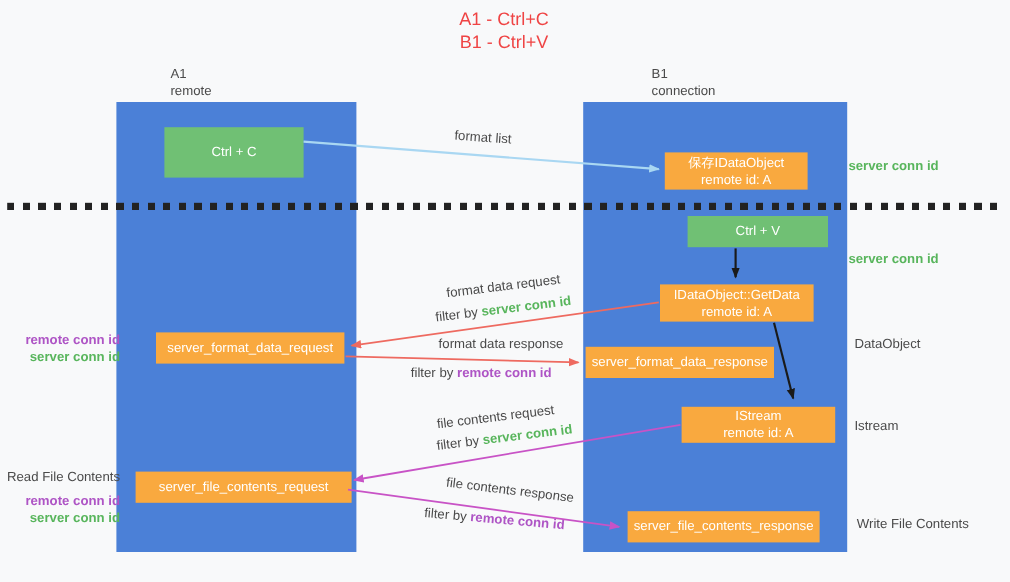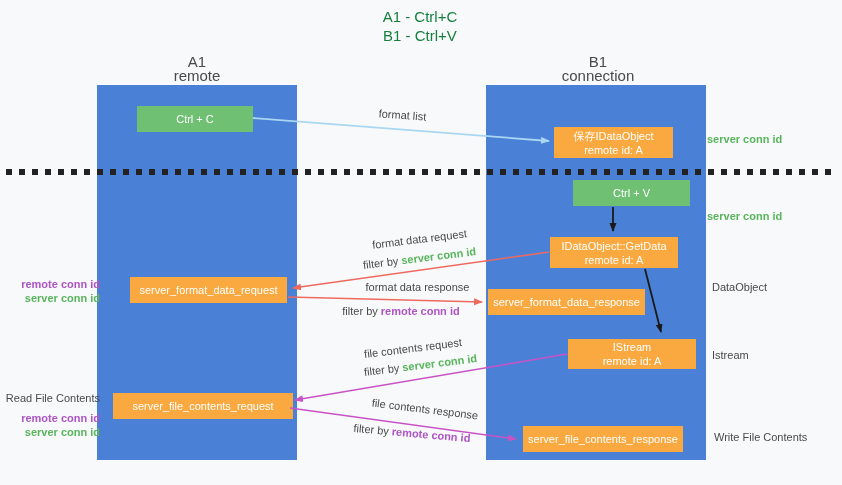--- a/index.html
+++ b/index.html
@@ -2,22 +2,22 @@
 <html><head>
 <meta charset="utf-8">
 <style>
   html,body{margin:0;padding:0;}
   .canvas{
     position:relative;width:842px;height:485px;background:#f8f9fa;
     font-family:"Liberation Sans",sans-serif;overflow:hidden;
   }
   .abs{position:absolute;}
   .title{left:320px;top:7px;width:200px;text-align:center;
-    font-size:15px;line-height:19px;color:#15803d;}
-  .col-header{width:110px;text-align:center;font-size:15px;line-height:14px;color:#4a4a4a;}
+    font-size:15px;line-height:19px;color:#ef4444;}
+  .col-header{width:110px;font-size:11px;line-height:14px;color:#4a4a4a;}
   .lifeline{background:#4b80d7;}
   .dotted{left:6px;top:169px;width:830px;height:6px;z-index:5;
     background:repeating-linear-gradient(90deg,#222 0 6px,transparent 6px 13px);}
   .node{z-index:4;color:#fff;font-size:11px;text-align:center;
     display:flex;flex-direction:column;justify-content:center;line-height:14px;}
   .node-green{background:#70c074;}
   .node-orange{background:#f9a93f;}
   .lbl{font-size:11px;color:#4a4a4a;white-space:nowrap;z-index:6;}
   .lbl-green{color:#58b55c;font-weight:bold;}
   .lbl-purple{color:#ae54c5;font-weight:bold;}
@@ -42,21 +42,21 @@
   <div class="abs col-header" style="left:543px;top:55px;">
     <div>B1</div>
     <div>connection</div>
   </div>
 
   <div class="abs lifeline" style="left:97px;top:85px;width:200px;height:375px;"></div>
   <div class="abs lifeline" style="left:486px;top:85px;width:220px;height:375px;"></div>
 
   <div class="abs dotted"></div>
 
-  <div class="abs node node-green" style="left:137px;top:106px;width:116px;height:26px;">
+  <div class="abs node node-green" style="left:137px;top:106px;width:116px;height:42px;">
     <div>Ctrl + C</div>
   </div>
 
   <div class="abs node node-orange" style="left:554px;top:127px;width:119px;height:31px;">
     <div>保存IDataObject</div>
     <div>remote id: A</div>
   </div>
 
   <div class="abs node node-green" style="left:555px;top:180px;width:117px;height:26px;margin-left:18px;">
     <div>Ctrl + V</div>

